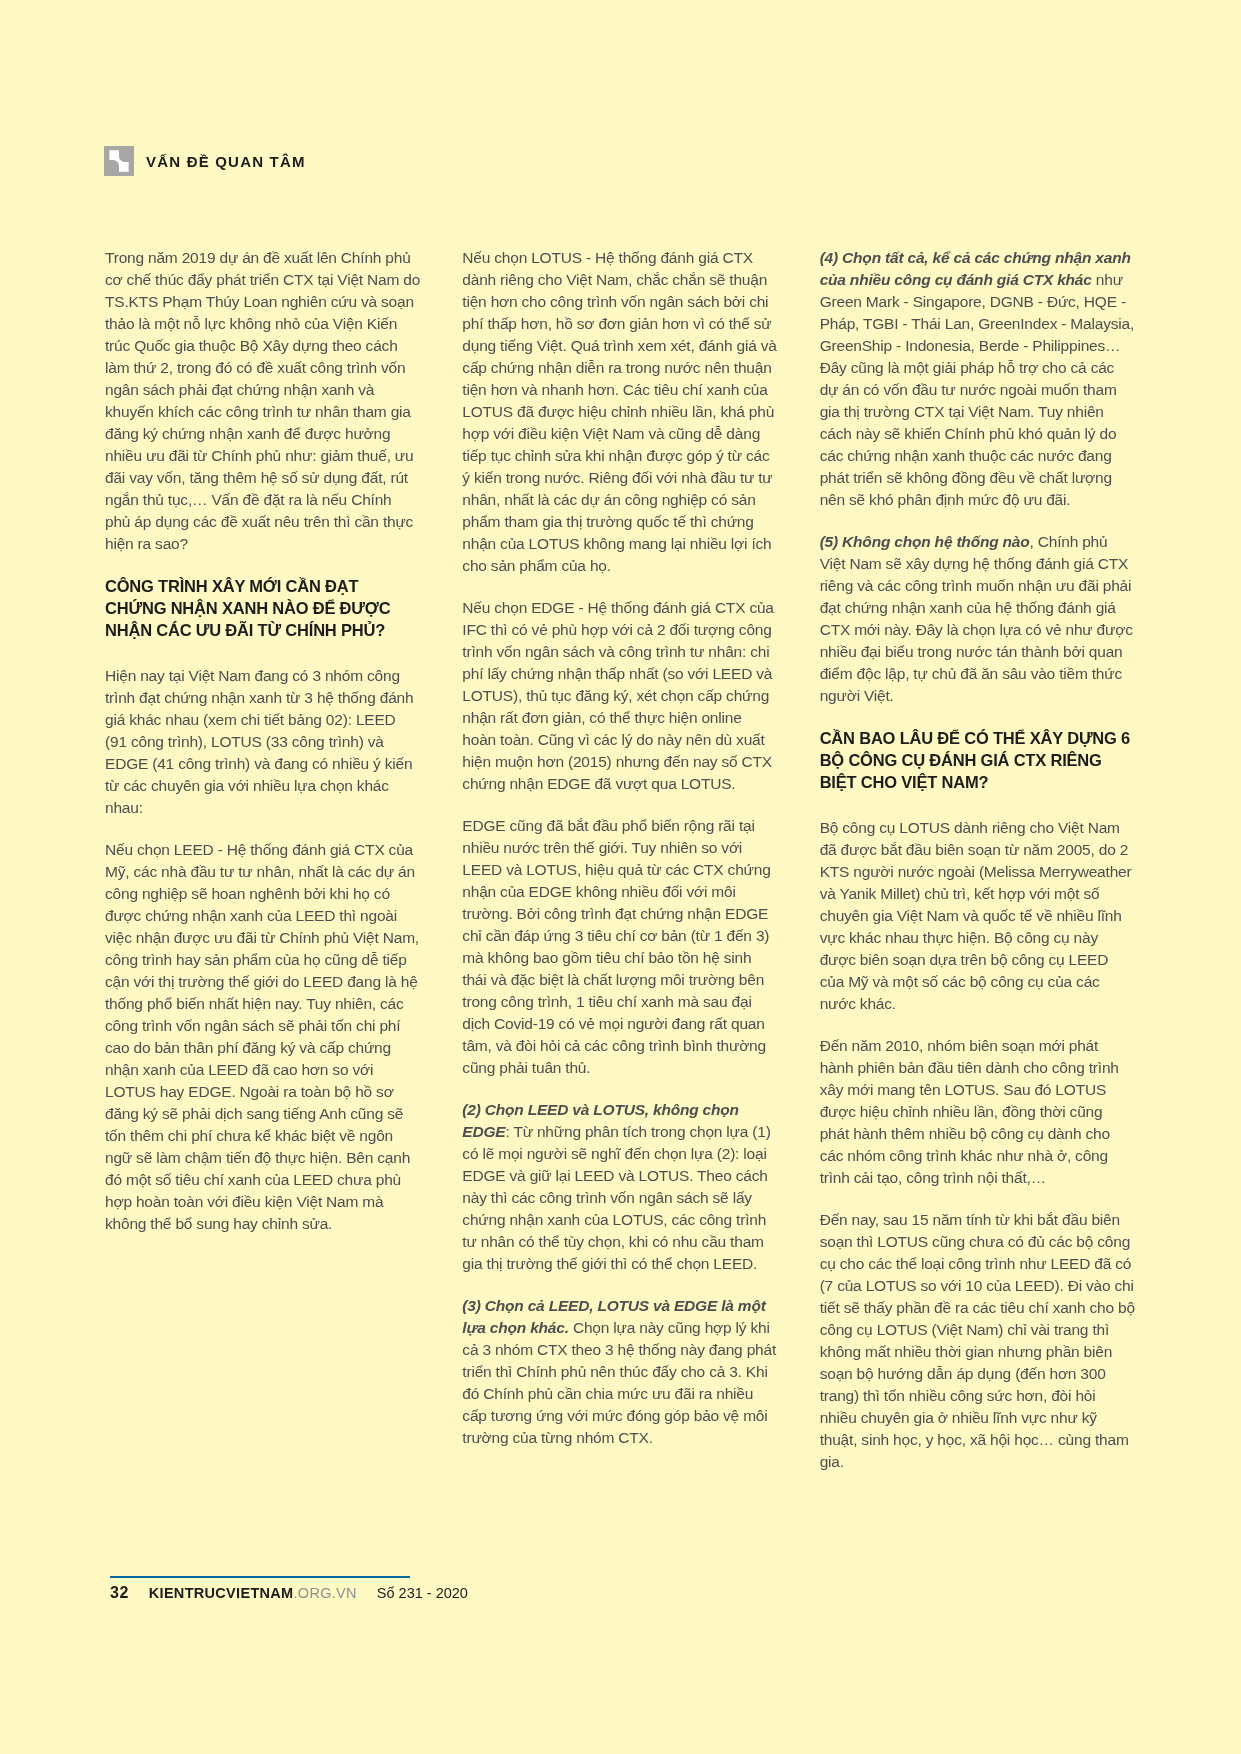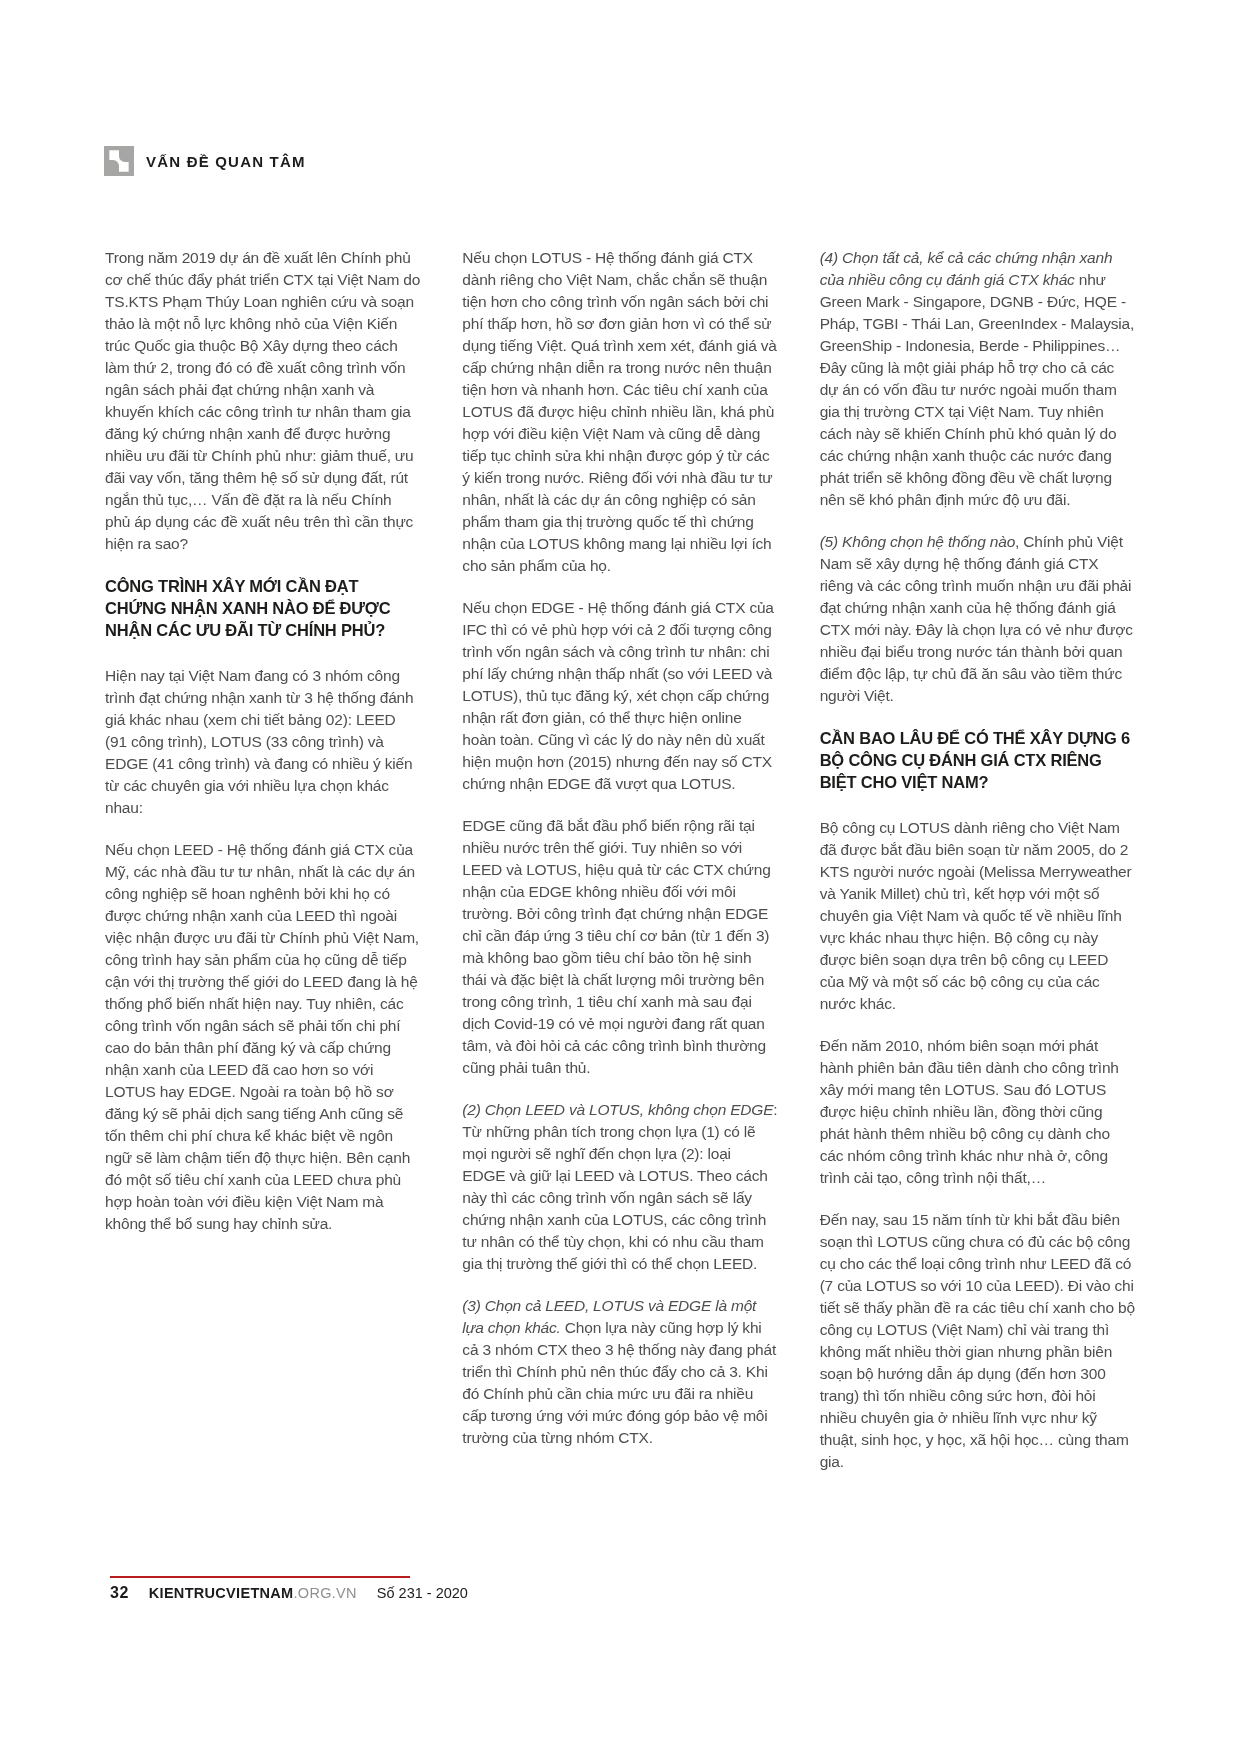--- a/index.html
+++ b/index.html
@@ -1,20 +1,20 @@
 <!DOCTYPE html>
 <html lang="vi"><head>
 <meta charset="utf-8">
 <style>
   html,body{margin:0;padding:0;background:#e8e8e8;}
   .page{
     position:relative;
     width:1241px;height:1754px;
     margin:0 auto;
-    background:#ffffff;
+    background:#fef9c3;
     font-family:"Liberation Sans","DejaVu Sans",sans-serif;
     color:#4e4e4e;
     overflow:hidden;
   }
   
   .hdr{
     position:absolute;top:146px;left:104px;
     display:flex;align-items:center;gap:12px;
   }
   .hdr .logo{width:30px;height:30px;display:block;}
@@ -29,33 +29,33 @@
     display:flex;gap:42px;
     overflow:hidden;
   }
   .col{flex:1 1 0;min-width:0;}
   .col p{
     margin:0 0 20px 0;
     font-size:15.5px;line-height:22px;
     letter-spacing:-0.2px;
     text-align:left;
   }
-  .col p em{font-style:italic;}
+  .col p em{font-style:italic;font-weight:bold;}
   .col h2{
     margin:10px 0 24px 0;
     font-size:16.5px;line-height:22px;
     font-weight:bold;color:#1d1d1b;
     letter-spacing:-0.2px;
     text-transform:none;
   }
   
   .ftr{
     position:absolute;top:1576px;left:110px;
     width:300px;
-    border-top:2px solid #b91c1c;
+    border-top:2px solid #0369a1;
     padding-top:4px;
     display:flex;align-items:center;
     font-size:14.5px;color:#1c1c1c;
     white-space:nowrap;
   }
   .ftr .pgnum{font-weight:bold;font-size:16px;letter-spacing:.5px;}
   .ftr .vbar{display:inline-block;width:1px;height:19px;background:#9a9a9a;margin:0 10px;}
   .ftr .vbar2{display:inline-block;width:2px;height:21px;background:#222;margin:0 10px;}
   .ftr .site{font-weight:bold;letter-spacing:.3px;}
   .ftr .dom{color:#8f8f8f;font-weight:normal;letter-spacing:.3px;}

